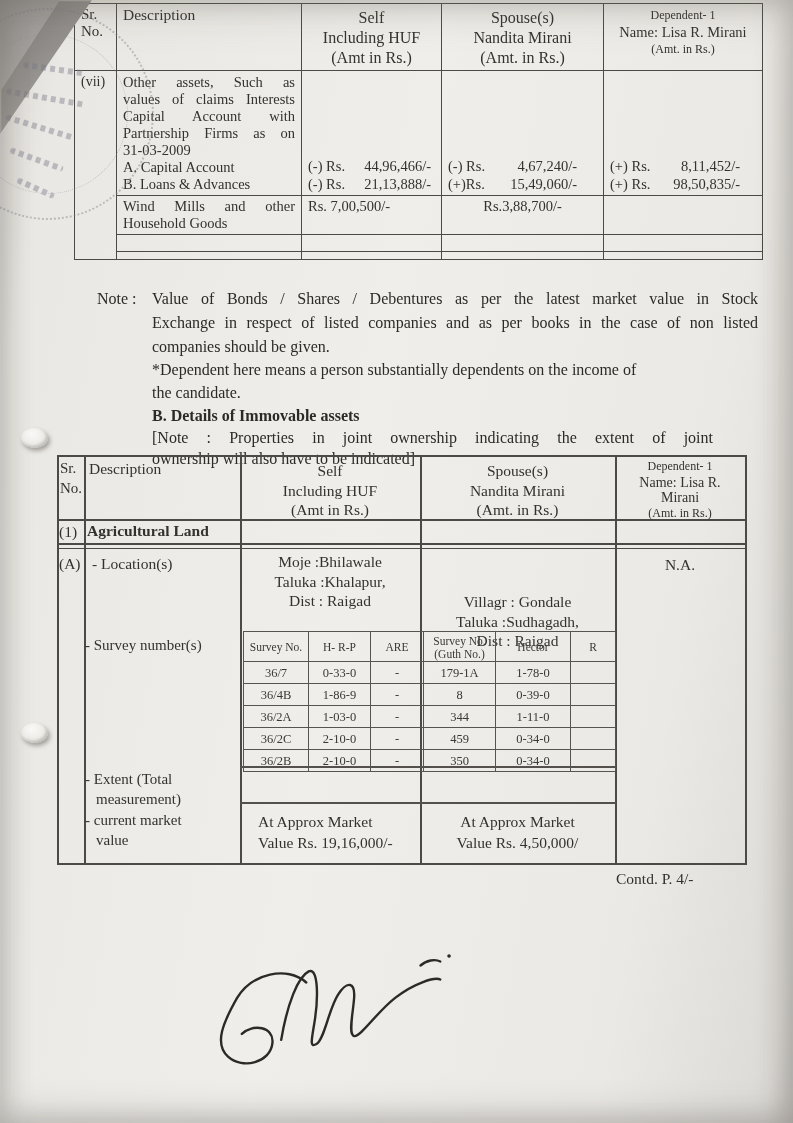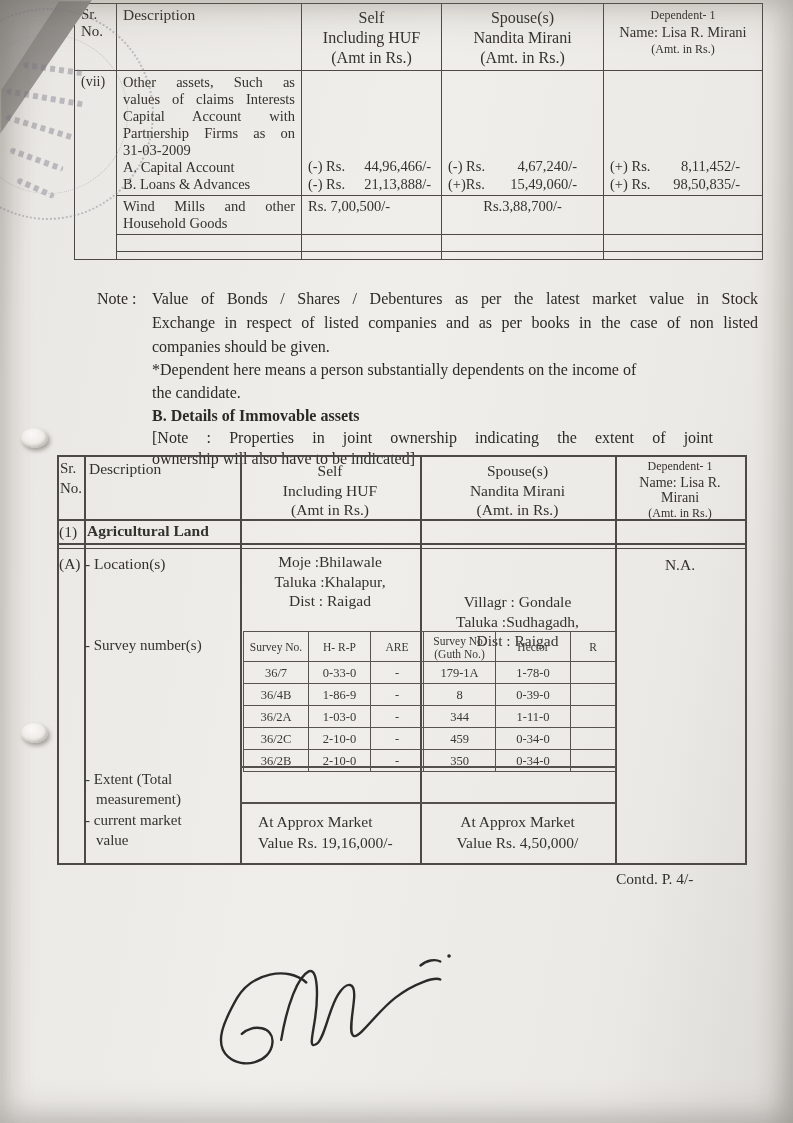--- a/index.html
+++ b/index.html
@@ -201,21 +201,21 @@
     <div style="font-size:12px;">Dependent- 1</div>
     <div>Name: Lisa R.</div>
     <div>Mirani</div>
     <div style="font-size:12px;">(Amt. in Rs.)</div>
   </div>
 
   <div class="txt" style="left:2px;top:67px;">(1)</div>
   <div class="txt bold" style="left:30px;top:66px;">Agricultural Land</div>
 
   <div class="txt" style="left:2px;top:99px;">(A)</div>
-  <div class="txt" style="left:28px;top:99px;">- Location(s)</div>
+  <div class="txt" style="left:35px;top:99px;">- Location(s)</div>
   <div class="txt ctr" style="left:183px;top:97px;width:180px;">
     <div>Moje :Bhilawale</div>
     <div>Taluka :Khalapur,</div>
     <div>Dist : Raigad</div>
   </div>
   <div class="txt ctr" style="left:363px;top:97px;width:195px;margin-top:40px;">
     <div>Villagr : Gondale</div>
     <div>Taluka :Sudhagadh,</div>
     <div>Dist : Raigad</div>
   </div>

